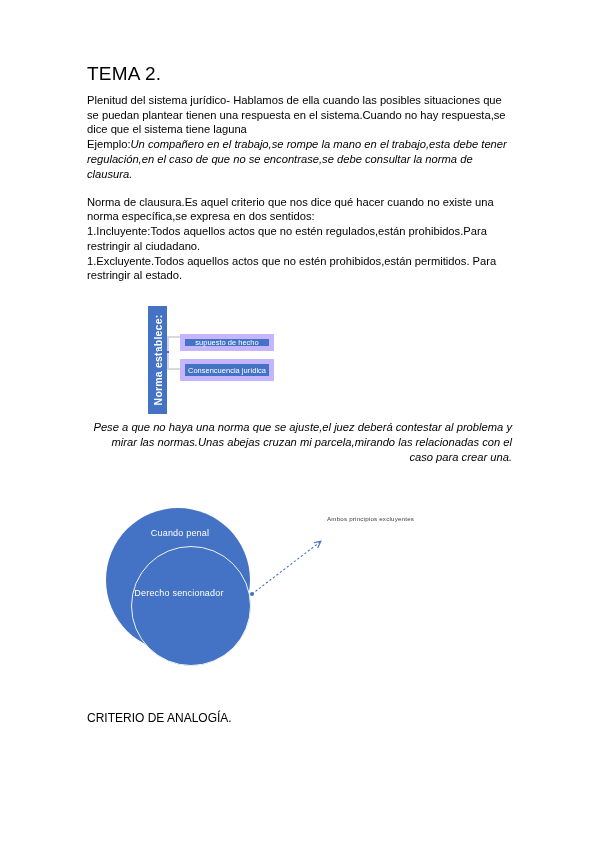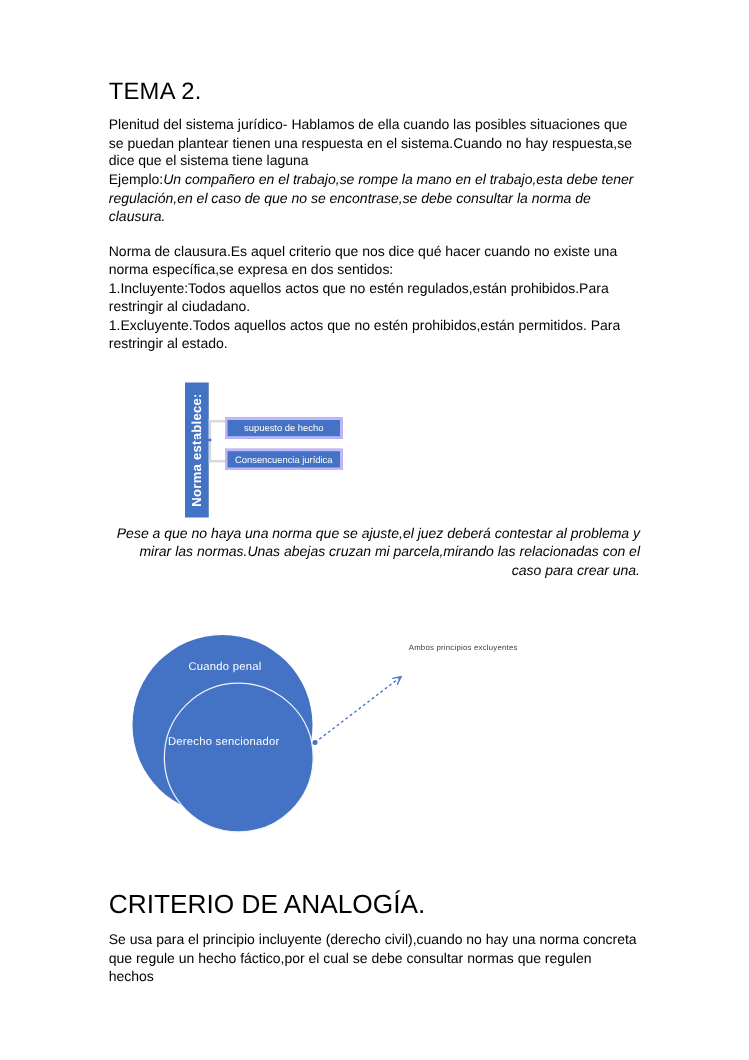--- a/index.html
+++ b/index.html
@@ -101,24 +101,24 @@
     left: 32px;
     background: #4472C4;
     color: #ffffff;
     font-size: 7.5px;
     text-align: center;
     display: flex;
     align-items: center;
     justify-content: center;
     width: 94px;
     box-sizing: border-box;
-    border: 2px solid #c4b5fd;
+    border: 5px solid #c4b5fd;
   }
   .node-1 { top: 28px; height: 17px; }
-  .node-2 { top: 53px; height: 17px; line-height: 1.2; }
+  .node-2 { top: 53px; height: 22px; line-height: 1.2; }
 
   
   .circle-diagram {
     position: absolute;
     left: 100px;
     top: 498px;
     width: 340px;
     height: 165px;
   }
   .circle-outer {
@@ -176,21 +176,21 @@
   }
 
   
   .bottom {
     position: absolute;
     left: 87px;
     top: 712px;
     width: 425px;
   }
   h2.section-title {
-    font-size: 21px;
+    font-size: 12px;
     font-weight: normal;
     margin: 0 0 9px 0;
     line-height: 1.15;
   }
 </style>
 </head>
 <body>
 
 <div class="page">
 
@@ -243,16 +243,15 @@
       </defs>
       <line x1="4" y1="58" x2="72" y2="6" stroke="#4472C4" stroke-width="1.1" stroke-dasharray="2.2,2.2" marker-end="url(#ah)"></line>
       <circle cx="4" cy="58" r="2" fill="#4472C4"></circle>
     </svg>
 
     <div class="annotation">Ambos principios excluyentes</div>
   </div>
 
   <div class="bottom">
     <h2 class="section-title">CRITERIO DE ANALOGÍA.</h2>
-    <p class="para">Se usa para el principio incluyente (derecho civil),cuando no hay una norma concreta que regule un hecho fáctico,por el cual se debe consultar normas que regulen hechos</p>
   </div>
 
 </div>
 
 </body></html>

